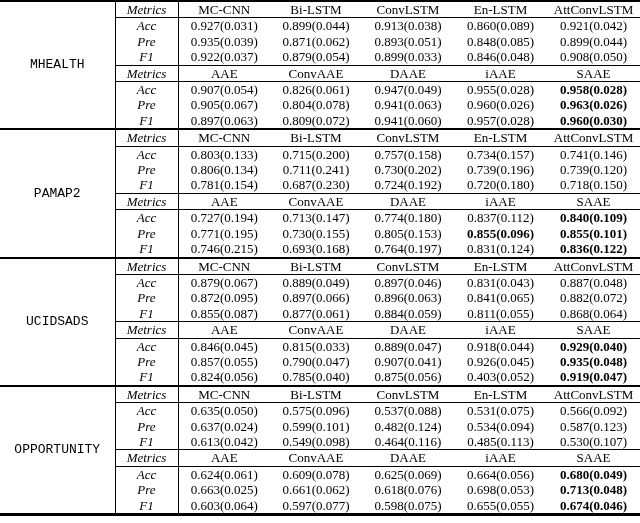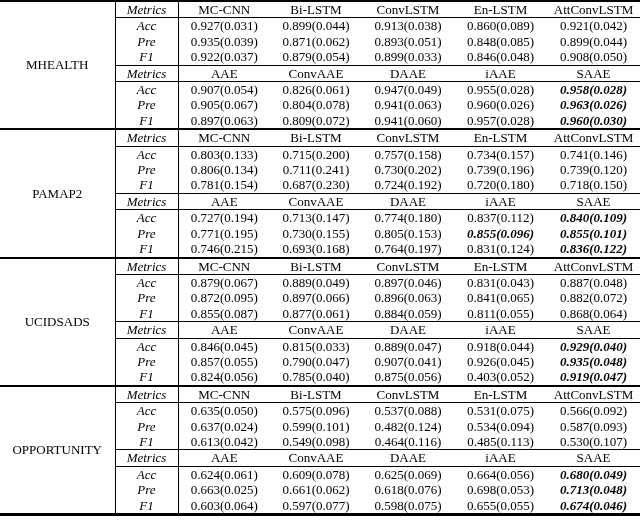--- a/index.html
+++ b/index.html
@@ -26,27 +26,27 @@
     padding: 0;
     height: 15.4px;
     line-height: 15.4px;
     text-align: center;
     vertical-align: middle;
     font-size: 13px;
     white-space: nowrap;
     overflow: hidden;
   }
   
-  td.c-ds  { border-right: 1px solid #000; font-size: 13px; }
+  td.c-ds  { border-right: 1px solid #000; font-size: 13px; font-family: Liberation Mono, monospace; }
   td.c-met { border-right: 1px solid #000; font-style: italic; }
   
   td.hdr { border-top: 1px solid #000; border-bottom: 1px solid #000; }
   
   td.sep { border-top: 2px solid #000; }
-  td.bold { font-weight: bold; font-style: italic; }
+  td.bold { font-weight: bold; }
 </style>
 </head>
 <body>
 
 <div id="page">
   <table class="results">
     <colgroup>
       <col style="width:115px">
       <col style="width:63px">
       <col style="width:92px">
@@ -267,21 +267,21 @@
           <td>0.537(0.088)</td>
           <td>0.531(0.075)</td>
           <td>0.566(0.092)</td>
         </tr>
         <tr>
           <td class="c-met">Pre</td>
           <td>0.637(0.024)</td>
           <td>0.599(0.101)</td>
           <td>0.482(0.124)</td>
           <td>0.534(0.094)</td>
-          <td>0.587(0.093)</td>
+          <td>0.587(0.123)</td>
         </tr>
         <tr>
           <td class="c-met">F1</td>
           <td>0.613(0.042)</td>
           <td>0.549(0.098)</td>
           <td>0.464(0.116)</td>
           <td>0.485(0.113)</td>
           <td>0.530(0.107)</td>
         </tr>
         <tr>

